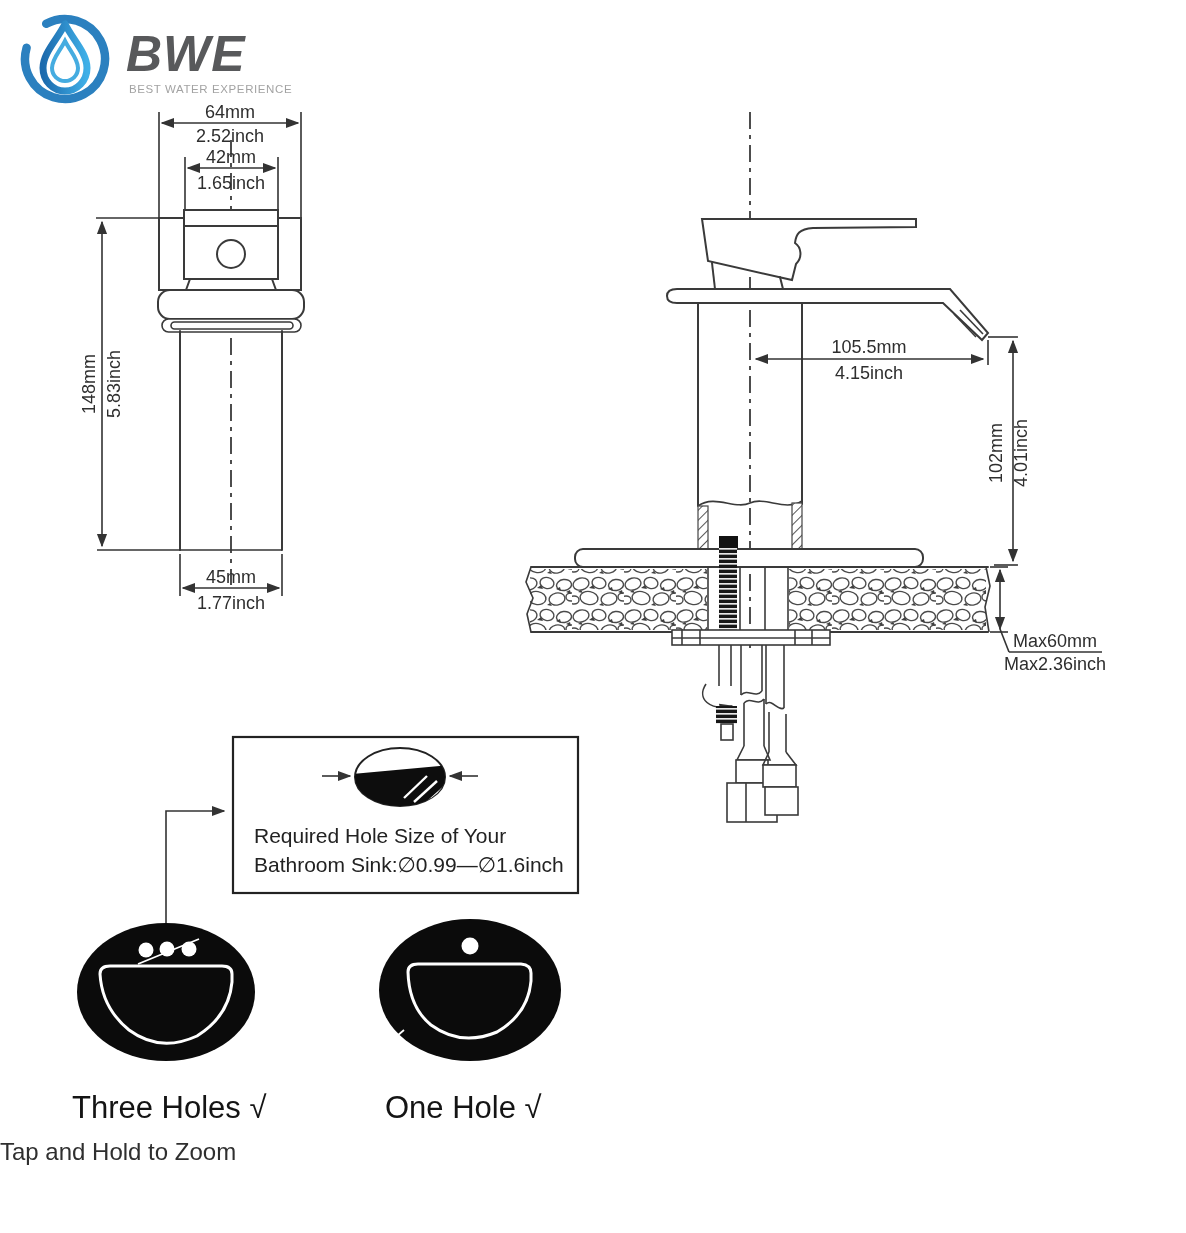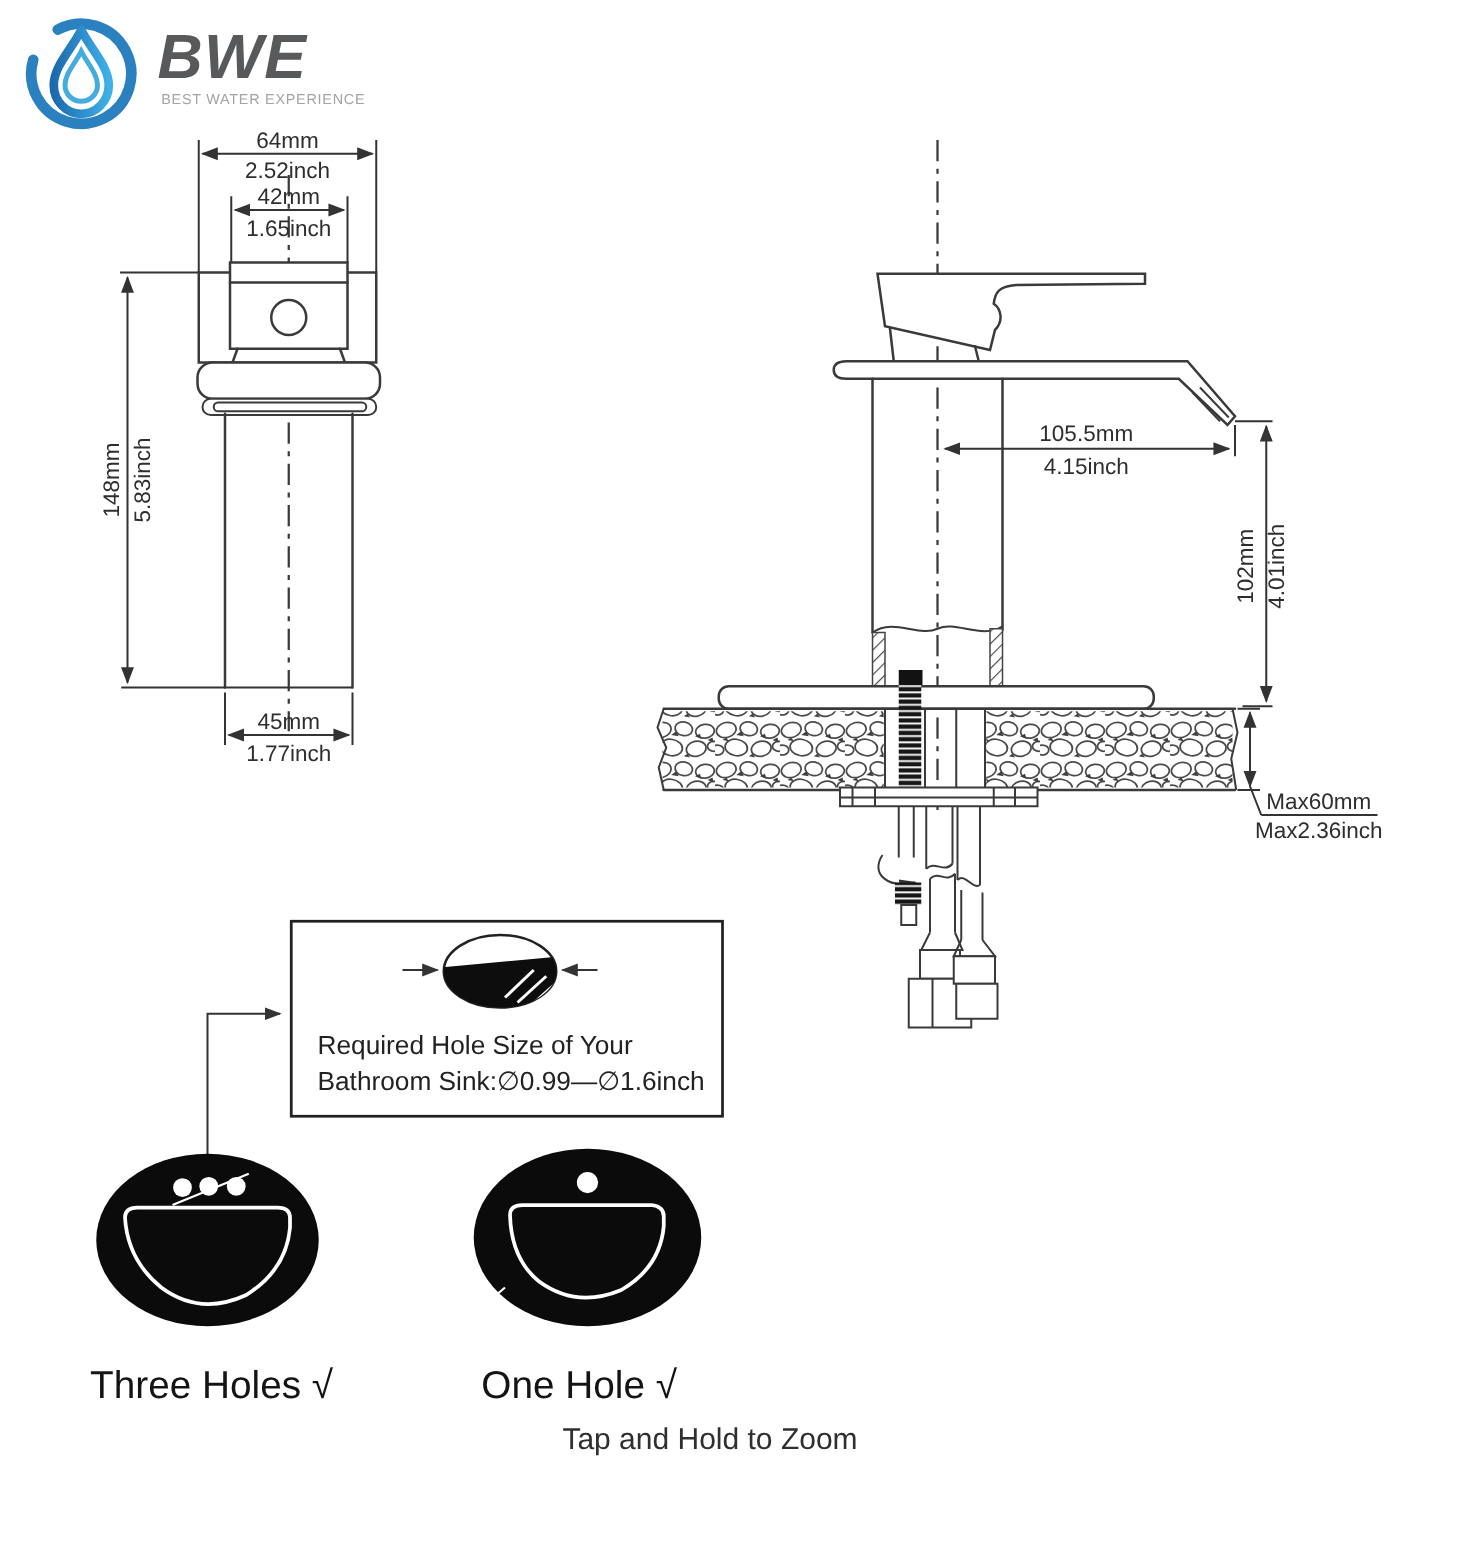--- a/index.html
+++ b/index.html
@@ -1,21 +1,21 @@
 <!DOCTYPE html>
 <html><head>
 <meta charset="utf-8">
 <style>
   html,body{margin:0;padding:0;background:#ffffff;}
   .page{
     position:relative;width:1186px;height:1233px;background:#ffffff;overflow:hidden;
     font-family:"Liberation Sans",sans-serif;
   }
   
-  .brand{position:absolute;left:18px;top:10px;display:flex;align-items:flex-start;}
+  .brand{position:absolute;left:18px;top:10px;display:flex;align-items:center;}
   .brand .logo{width:94px;height:94px;}
   .brand-text{margin-left:14px;margin-top:10px;}
   .brand-name{
     font-size:50px;font-weight:bold;font-style:italic;color:#58595b;
     letter-spacing:1px;line-height:1;
   }
   .brand-tagline{
     font-size:11.5px;color:#a3a3a3;letter-spacing:0.6px;margin-top:4px;margin-left:3px;
   }
   
@@ -23,21 +23,21 @@
   .diagram text{font-family:"Liberation Sans",sans-serif;fill:#2e2e2e;font-size:18px;}
   text.note{font-size:21px;fill:#222;}
   text.sinklabel{font-size:31px;fill:#141414;}
   .ln{stroke:#3a3a3a;stroke-width:2;fill:none;stroke-linecap:round;}
   .ln-thin{stroke:#3a3a3a;stroke-width:1.6;fill:none;}
   .dim{stroke:#333;stroke-width:1.6;fill:none;}
   .cl{stroke:#3a3a3a;stroke-width:1.8;fill:none;stroke-dasharray:17 6 4 6;}
   .wfill{fill:#ffffff;}
   
   .zoom-hint{
-    position:absolute;left:0;top:1138px;width:1136px;text-align:center;
+    position:absolute;left:0;top:1138px;width:1136px;
     font-size:24px;color:#2f2f2f;
   }
 </style>
 </head>
 <body>
 
 <div class="page">
 
   <header class="brand">
     <svg class="logo" viewBox="0 0 94 94">

